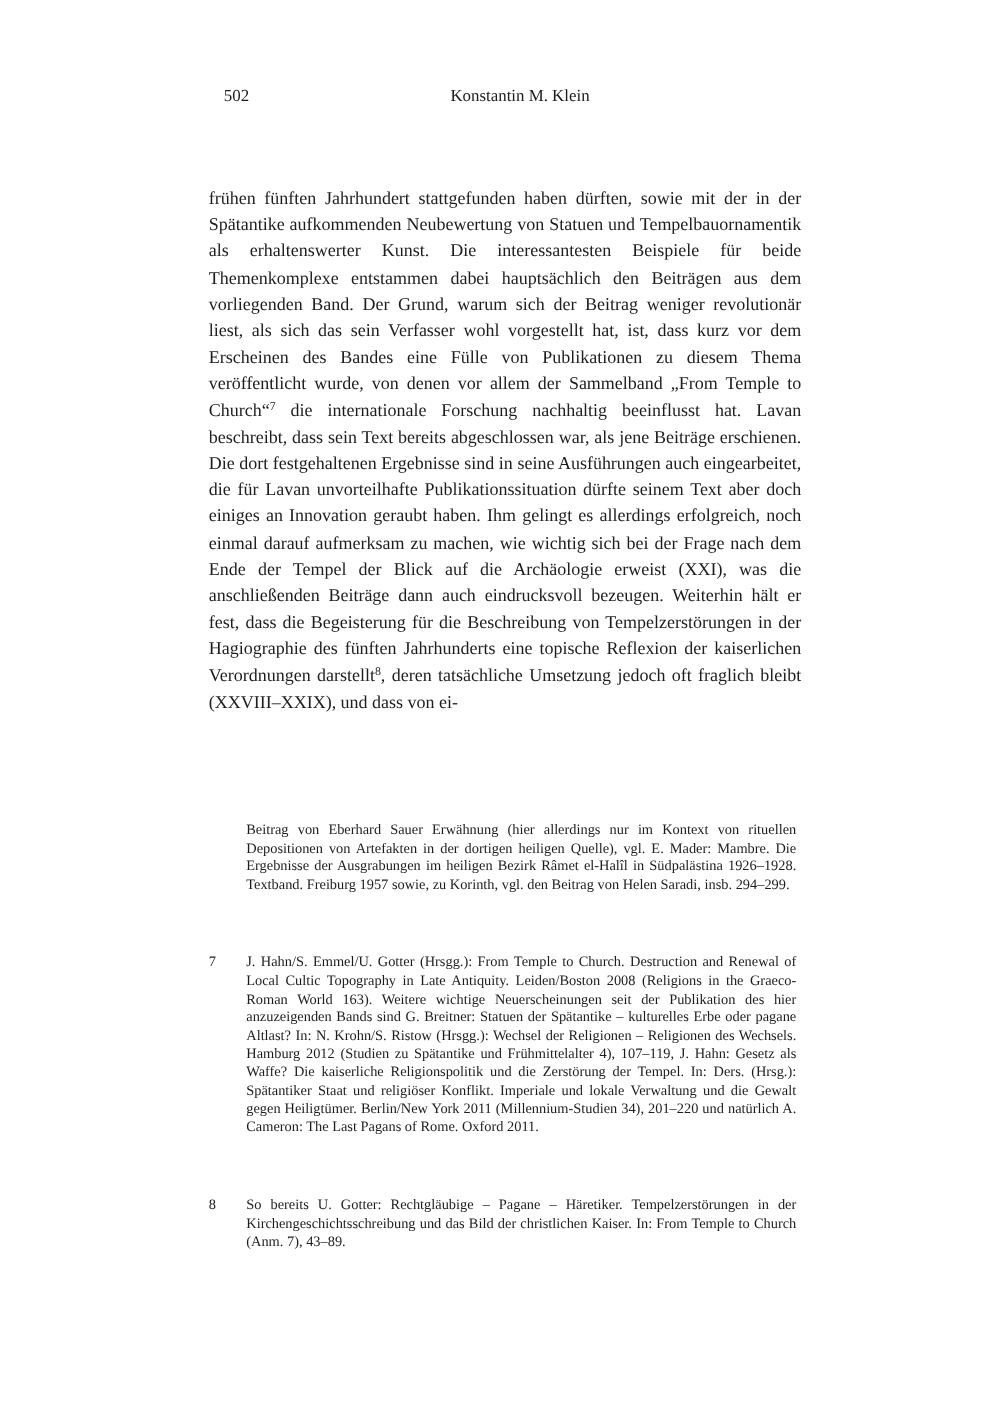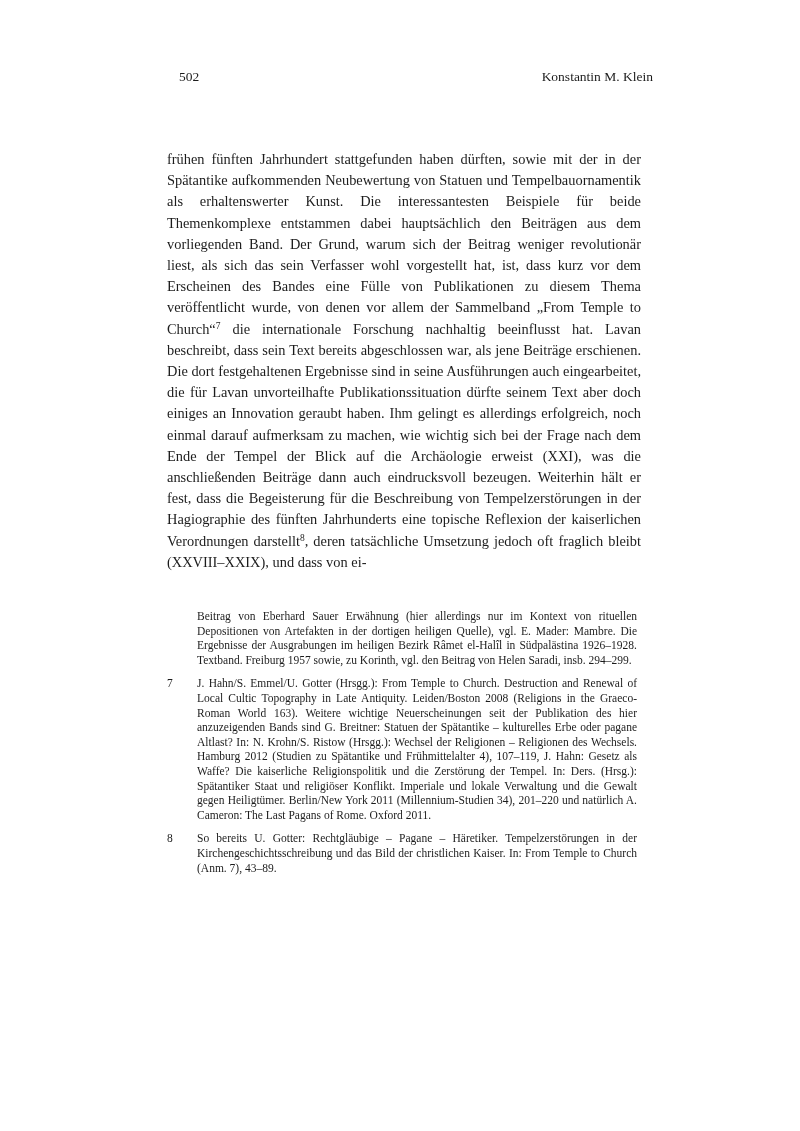--- a/index.html
+++ b/index.html
@@ -29,21 +29,21 @@
     line-height: 16px;
     margin-left: 16px;
   }
   .page-number {
     position: absolute;
     left: 0;
     top: 0;
   }
   .running-title {
     display: block;
-    text-align: right;
+    text-align: center;
   }
   .body-text {
     position: absolute;
     top: 145px;
     left: 0;
     width: 100%;
     margin: 4px;
     font-size: 14.4px;
     line-height: 21.2px;
     text-align: justify;
@@ -63,20 +63,21 @@
     width: 100%;
     font-size: 11.5px;
     line-height: 14.6px;
   }
   .footnote {
     position: relative;
     padding-left: 34px;
     text-align: justify;
     margin-bottom: 9px;
     hyphens: auto;
+    margin-top: 48px;
   }
   .fn-num {
     position: absolute;
     left: 4px;
     top: 0;
   }
 </style>
 </head>
 <body>
 

